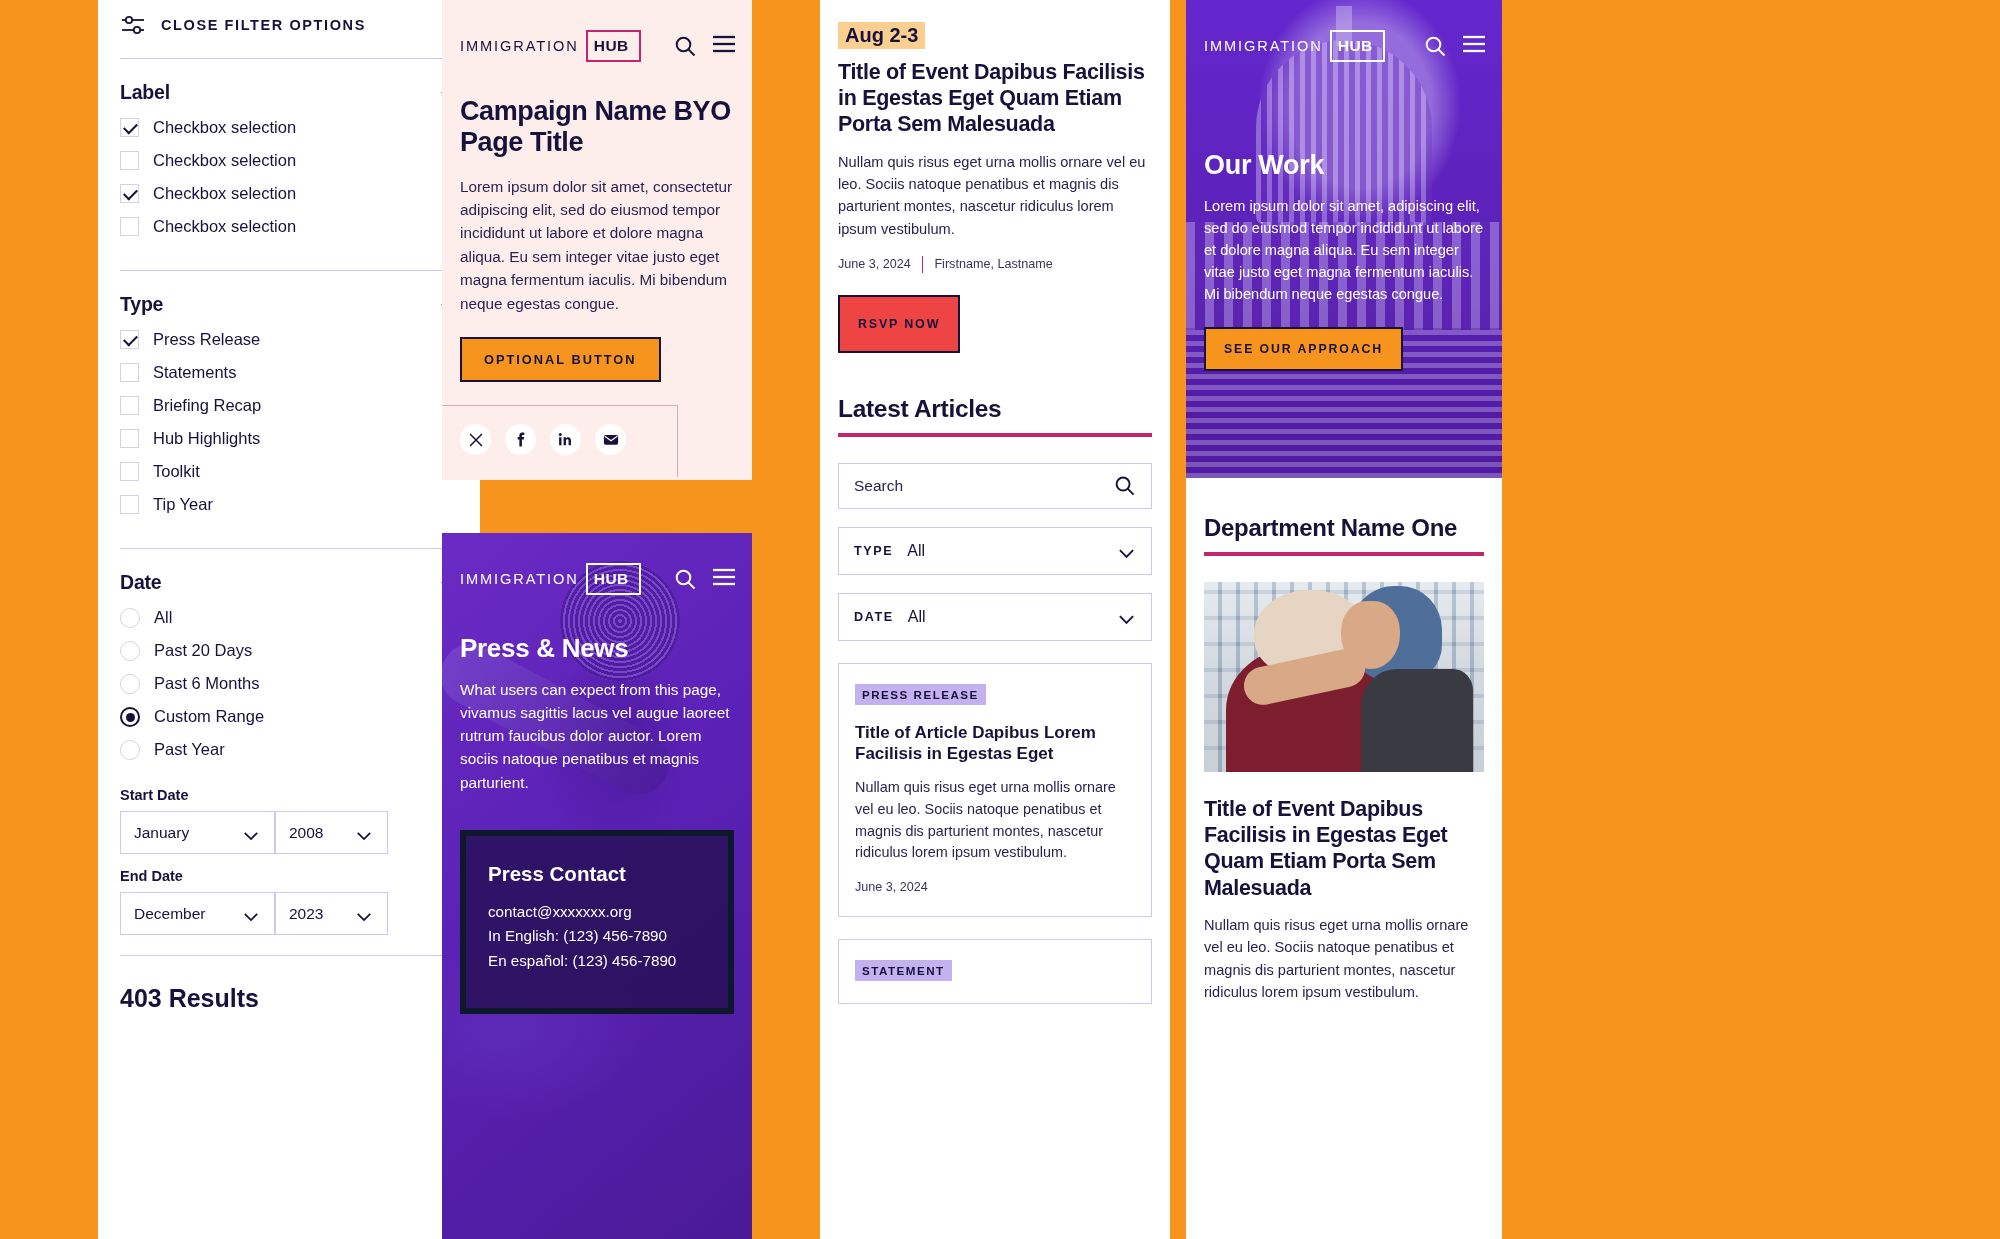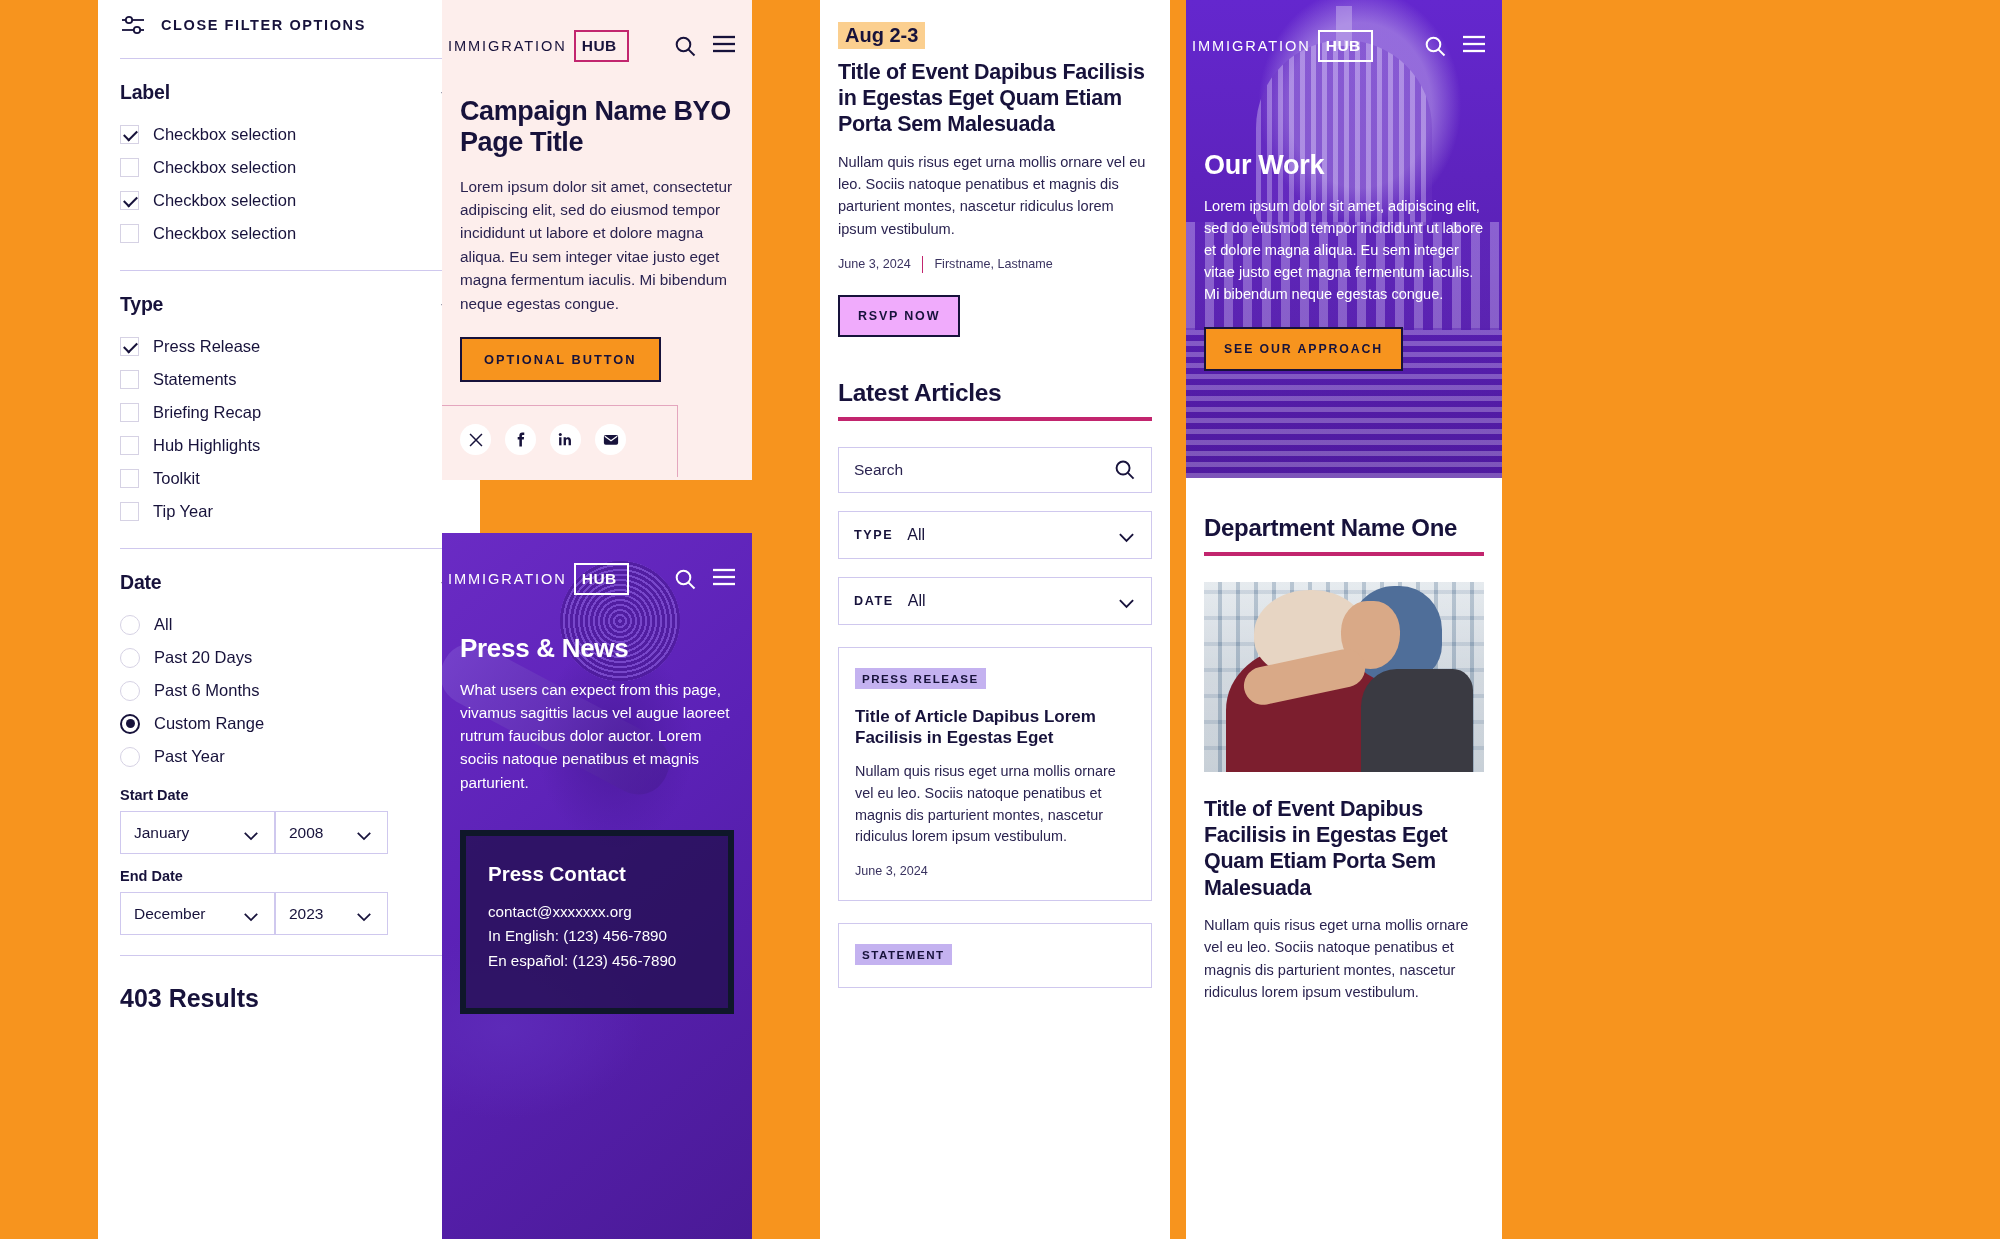--- a/index.html
+++ b/index.html
@@ -36,21 +36,21 @@
   }
   .hr-lav { height: 1px; background: #cfc8ee; width: 100%; }
   .fgroup { padding: 22px 0 20px 0; }
   .fgroup-head {
     display: flex; align-items: center; justify-content: space-between;
     margin-bottom: 14px;
   }
   .fgroup-title { font-size: 19.5px; font-weight: 700; color: #17123b; letter-spacing: -.2px; }
   .chev { width: 18px; height: 11px; flex:none; }
   .frow {
-    display: flex; align-items: center; gap: 14px;
+    display: flex; gap: 14px;
     height: 33px;
   }
   .cbox {
     width: 19px; height: 19px; flex: none;
     border: 1px solid #d6d2e4; background: #fff;
     position: relative;
   }
   .cbox.on::after {
     content: ""; position: absolute;
     left: 3px; top: 4px; width: 11px; height: 6px;
@@ -86,21 +86,21 @@
   #panel-campaign {
     left: 442px; top: 0; width: 310px; height: 480px;
     background: #FDEEEC;
   }
   #panel-press {
     left: 442px; top: 533px; width: 310px; height: 706px;
     background: #5B21B6;
   }
   .topbar {
     display: flex; align-items: center; justify-content: space-between;
-    padding: 30px 18px 0 6px;
+    padding: 30px 18px 0 18px;
   }
   .logo { display: flex; align-items: center; gap: 0px; }
   .logo-word {
     font-size: 14.6px; font-weight: 500; letter-spacing: 1.9px;
     color: #17123b;
   }
   .logo-hub {
     border: 2.6px solid #C2256E; color: #17123b;
     font-size: 15.5px; font-weight: 800; letter-spacing: .5px;
     padding: 6px 10px 6px 6px; margin-left: 7px; line-height: 1;
@@ -186,22 +186,22 @@
   .ev-title {
     margin-top: 10px; font-size: 21.5px; line-height: 1.22;
     font-weight: 800; color: #17123b; letter-spacing: -.3px;
   }
   .ev-para { margin-top: 13px; font-size: 14.6px; line-height: 1.53; color: #2a2350; }
   .byline { margin-top: 16px; display: flex; align-items: center; gap: 11px;
             font-size: 12.6px; color: #3a3360; }
   .byline .bar { width: 1.6px; height: 17px; background: #C2256E; display: block; }
   .btn-rsvp {
     display: inline-block; margin-top: 22px;
-    background: #f0abfc; border: 2px solid #17123b; color: #17123b;
-    font-size: 12.5px; font-weight: 800; letter-spacing: 1.8px; padding: 12px 18px;
+    background: #ef4444; border: 2px solid #17123b; color: #17123b;
+    font-size: 12.5px; font-weight: 800; letter-spacing: 1.8px; padding: 20px 18px;
   }
   .sec-h {
     margin-top: 42px; font-size: 24.5px; font-weight: 800;
     color: #17123b; letter-spacing: -.3px;
   }
   .sec-rule { margin-top: 10px; height: 4px; background: #C2256E; }
   .search-box {
     margin-top: 26px; border: 1px solid #cfc8ee; height: 46px;
     display: flex; align-items: center; justify-content: space-between;
     padding: 0 15px;

